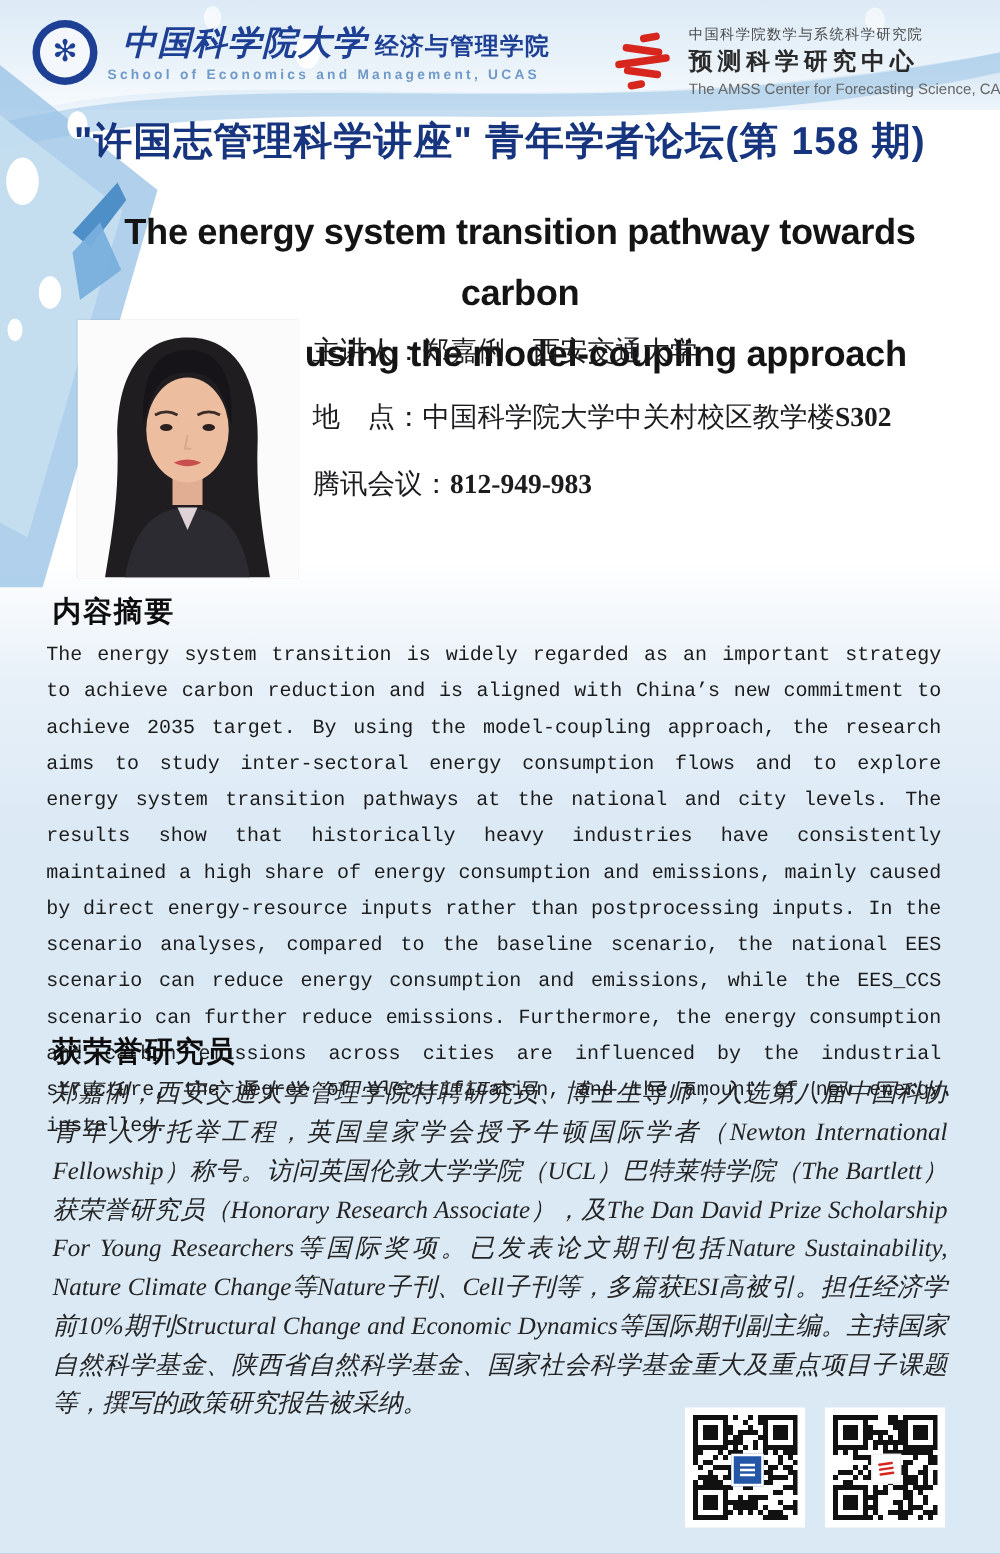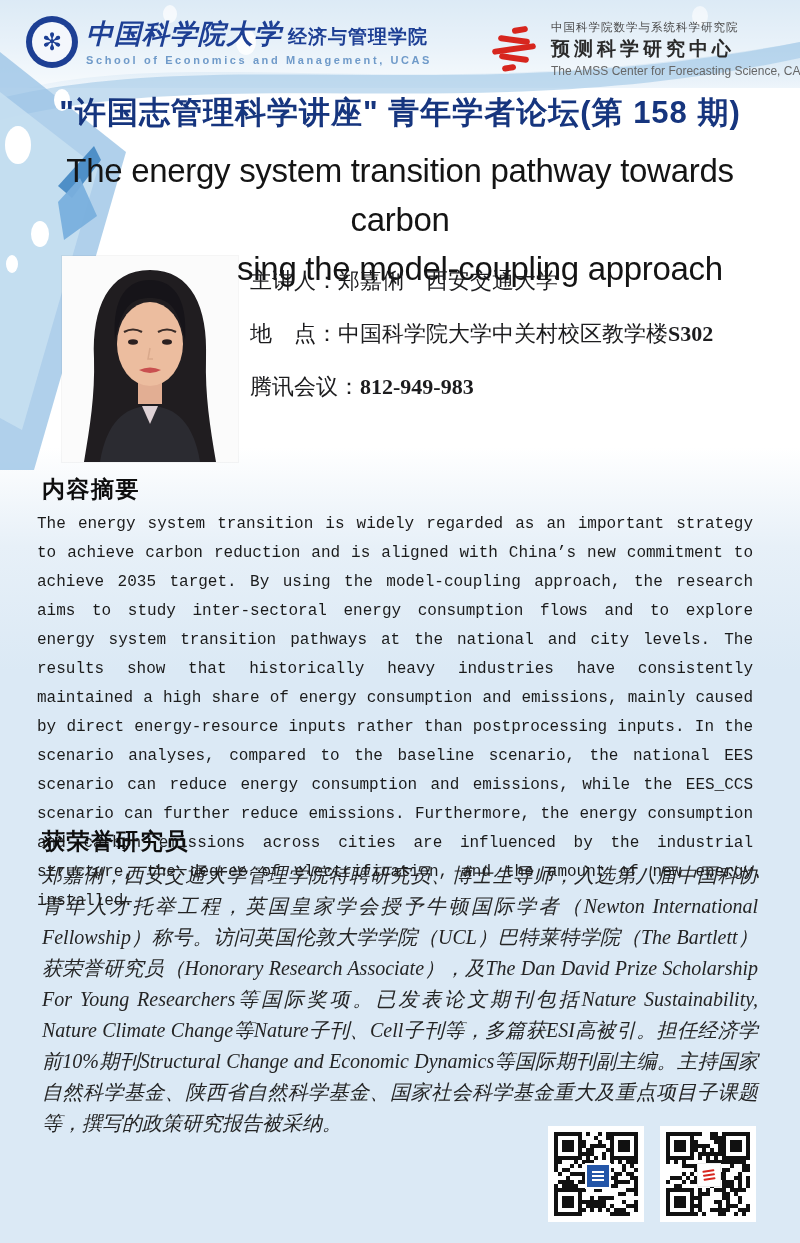--- a/index.html
+++ b/index.html
@@ -8,42 +8,42 @@
     background:linear-gradient(180deg,#ffffff 0%,#ffffff 36%,#e7f0f8 44%,#dbe9f5 54%,#dbe9f5 100%);}
   
   .header-strip{position:absolute;left:0;top:0;width:800px;height:88px;
     background:linear-gradient(180deg,#b9d5ec 0%,#d3e5f3 55%,#eef5fb 100%);}
   .deco{position:absolute;left:0;top:0;pointer-events:none;}
   .logo-left{position:absolute;left:26px;top:16px;display:flex;align-items:flex-start;z-index:5;}
   .emblem{width:52px;height:52px;border-radius:50%;background:#1d3f94;display:flex;align-items:center;justify-content:center;flex:0 0 auto;}
   .emblem-inner{width:40px;height:40px;border-radius:50%;background:#f4f7fc;display:flex;align-items:center;justify-content:center;
     color:#1d3f94;font-size:24px;line-height:1;}
   .logo-left-text{margin-left:8px;}
-  .logo-left-row1{display:flex;align-items:baseline;white-space:nowrap;}
+  .logo-left-row1{display:flex;align-items:baseline;white-space:nowrap;margin-left:12px;}
   .uni-name{font-family:"Liberation Serif","DejaVu Serif",serif;font-style:italic;font-weight:bold;
     font-size:27px;color:#1d3f94;letter-spacing:1px;}
   .school-name{font-weight:bold;font-size:19px;color:#1d3f94;margin-left:6px;letter-spacing:1px;}
   .school-en{margin-top:2px;font-size:11px;color:#6f9ac9;letter-spacing:2.6px;font-weight:bold;}
   .logo-right{position:absolute;left:486px;top:20px;display:flex;align-items:center;z-index:5;}
   .amss-glyph{width:56px;height:54px;display:flex;flex-direction:column;align-items:center;justify-content:center;flex:0 0 auto;}
   .amss-bar{background:#d7261e;height:6px;border-radius:3px;margin:1.4px 0;}
   .amss-bar.b1{width:16px;transform:rotate(-10deg) translateX(6px);}
   .amss-bar.b2{width:32px;transform:rotate(8deg);}
   .amss-bar.b3{width:44px;transform:rotate(-8deg);}
   .amss-bar.b4{width:30px;transform:rotate(8deg);}
   .amss-bar.b5{width:14px;transform:rotate(-10deg) translateX(-5px);}
   .logo-right-text{margin-left:9px;}
   .amss-inst{font-size:11.5px;color:#4a4a4a;letter-spacing:1px;white-space:nowrap;}
   .amss-center{font-size:19px;font-weight:bold;color:#2a2a2a;letter-spacing:4px;margin-top:1px;white-space:nowrap;}
   .amss-en{font-size:12px;color:#666;margin-top:2px;white-space:nowrap;}
   
   .banner{position:absolute;left:0;top:92px;width:800px;text-align:center;z-index:4;
     font-size:31px;font-weight:bold;color:#16357e;letter-spacing:1px;white-space:nowrap;}
-  .talk-title{position:absolute;left:40px;top:146px;width:720px;margin:0;text-align:center;z-index:4;
-    font-size:33px;font-weight:400;color:#141414;line-height:49px;letter-spacing:-0.3px;}
+  .talk-title{position:absolute;left:40px;top:146px;width:720px;margin:16px;text-align:center;z-index:4;
+    font-size:29px;font-weight:700;color:#141414;line-height:49px;letter-spacing:-0.3px;}
   
   .speaker-photo{position:absolute;left:62px;top:256px;width:176px;height:206px;z-index:4;
     box-shadow:0 0 0 1px rgba(0,0,0,0.04);}
   .info-block{position:absolute;left:250px;top:266px;width:520px;z-index:4;
     font-family:"Liberation Serif","DejaVu Serif",serif;color:#1c1c1e;}
   .info-line{font-size:22px;line-height:30px;margin-bottom:23px;white-space:nowrap;}
   .info-line .lbl{font-weight:normal;margin-top:44px;}
   .info-line .bold{font-weight:bold;}
   
   .section-heading{position:absolute;left:42px;z-index:4;font-size:23px;font-weight:bold;color:#0e0e0e;letter-spacing:1.5px;}

